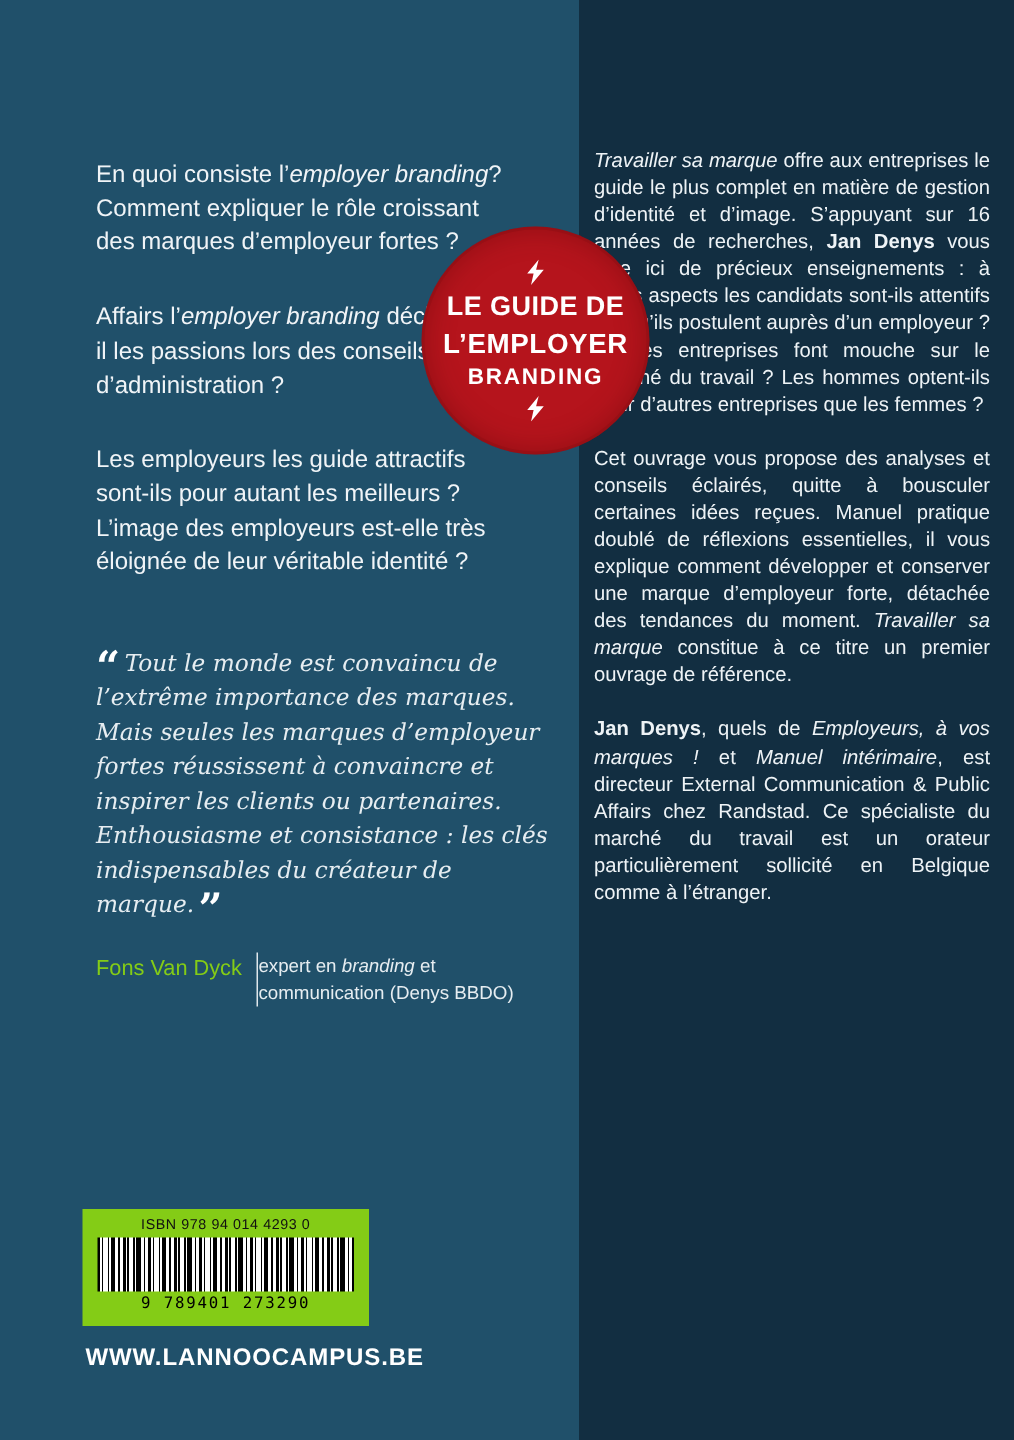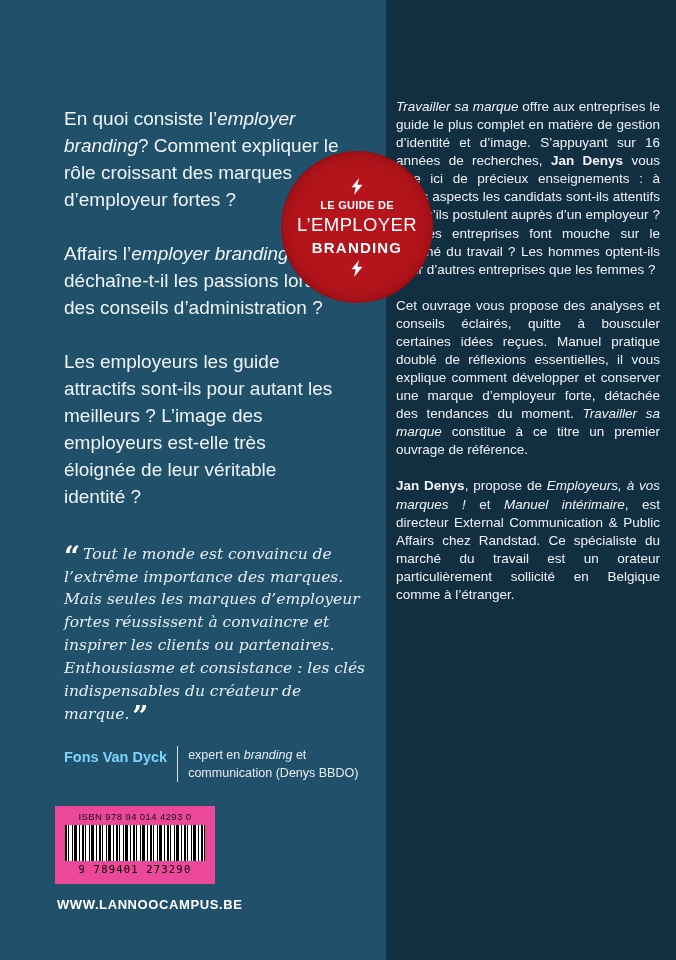--- a/index.html
+++ b/index.html
@@ -34,27 +34,27 @@
   
   .left-col {
     position: absolute;
     left: 64px; top: 106px;
     width: 324px;
     color: #f0f4f7;
   }
   .question {
     margin: 0 0 27px;
     width: 278px;
-    font-size: 19px;
+    font-size: 16px;
     line-height: 1.42;
   }
 
   
   .quote {
-    margin-top: 32px;
+    margin-top: 44px;
     width: 322px;
     font-family: "DejaVu Serif", serif;
     font-style: italic;
     font-size: 15.5px;
     line-height: 1.48;
     color: #e6edf1;
   }
   .qmark {
     font-family: "DejaVu Serif", serif;
     font-style: normal;
@@ -67,29 +67,28 @@
   .qmark.open { margin-right: 3px; }
   .qmark.close { margin-left: 3px; }
 
   .attribution {
     margin-top: 20px;
     display: flex;
     gap: 10px;
     align-items: flex-start;
   }
   .attr-name {
-    font-weight: bold;
+    font-weight: normal;
     font-size: 14.5px;
-    color: #7dd3fc;
+    color: #84cc16;
     white-space: nowrap;
     padding-top: 3px;
   }
   .attr-role-block {
     border-left: 1.5px solid #dfe7ec;
-    padding-left: 10px;
     font-size: 12.5px;
     line-height: 1.45;
     color: #e6edf1;
   }
 
   
   .badge {
     position: absolute;
     left: 281px; top: 151px;
     width: 152px; height: 152px;
@@ -98,31 +97,31 @@
     box-shadow: inset 0 0 0 2px rgba(0,0,0,0.06), inset 0 0 20px rgba(70,0,0,0.35);
     display: flex;
     flex-direction: column;
     align-items: center;
     justify-content: center;
     gap: 3px;
     color: #ffffff;
     text-align: center;
     z-index: 5;
   }
-  .badge-line1 { font-size: 11px; font-weight: bold; letter-spacing: 0.3px; }
-  .badge-line2 { font-size: 18.5px; font-weight: normal; letter-spacing: 0.4px; }
+  .badge-line1 { font-size: 18px; font-weight: bold; letter-spacing: 0.3px; }
+  .badge-line2 { font-size: 18.5px; font-weight: bold; letter-spacing: 0.4px; }
   .badge-line3 { font-size: 15px; font-weight: bold; letter-spacing: 1.2px; }
   .bolt { display: block; margin: 1px 0; }
 
   
   .barcode-box {
     position: absolute;
     left: 55px; top: 806px;
-    width: 160px; height: 78px;
-    background: #ec4899;
+    width: 191px; height: 78px;
+    background: #84cc16;
     box-sizing: border-box;
     padding: 5px 8px 4px;
     text-align: center;
   }
   .isbn-label {
     font-size: 9.5px;
     color: #111111;
     letter-spacing: 0.4px;
     white-space: nowrap;
   }
@@ -140,35 +139,35 @@
     font-size: 10.5px;
     letter-spacing: 1.2px;
     color: #000000;
     font-family: "DejaVu Sans Mono", monospace;
     white-space: nowrap;
   }
 
   .website {
     position: absolute;
     left: 57px; top: 897px;
-    font-size: 13px;
+    font-size: 16px;
     font-weight: bold;
     letter-spacing: 0.6px;
     color: #ffffff;
   }
 </style>
 </head>
 <body>
 
 <div class="cover">
 
   <div class="right-col">
     <p><span class="it">Travailler sa marque</span><span> offre aux entreprises le guide le plus complet en matière de gestion d’identité et d’image. S’appuyant sur 16 années de recherches, </span><span class="bd">Jan Denys</span><span> vous livre ici de précieux enseignements : à quels aspects les candidats sont-ils attentifs lorsqu’ils postulent auprès d’un employeur ? Quelles entreprises font mouche sur le marché du travail ? Les hommes optent-ils pour d’autres entreprises que les femmes ?</span></p>
     <p><span>Cet ouvrage vous propose des analyses et conseils éclairés, quitte à bousculer certaines idées reçues. Manuel pratique doublé de réflexions essentielles, il vous explique comment développer et conserver une marque d’employeur forte, détachée des tendances du moment. </span><span class="it">Travailler sa marque</span><span> constitue à ce titre un premier ouvrage de référence.</span></p>
-    <p><span class="bd">Jan Denys</span><span>, propose de </span><span class="it">Employeurs, à vos marques !</span><span> et </span><span class="it">Manuel intérimaire</span><span>, est directeur External Communication &amp; Public Affairs chez Randstad. Ce spécialiste du marché du travail est un orateur particulièrement sollicité en Belgique comme à l’étranger.</span></p>
+    <p><span class="bd">Jan Denys</span><span>, quels de </span><span class="it">Employeurs, à vos marques !</span><span> et </span><span class="it">Manuel intérimaire</span><span>, est directeur External Communication &amp; Public Affairs chez Randstad. Ce spécialiste du marché du travail est un orateur particulièrement sollicité en Belgique comme à l’étranger.</span></p>
   </div>
 
   <div class="left-col">
     <p class="question"><span>En quoi consiste l’</span><span class="it">employer branding</span><span>? Comment expliquer le rôle croissant des marques d’employeur fortes ?</span></p>
     <p class="question"><span>Affairs l’</span><span class="it">employer branding</span><span> déchaîne-t-il les passions lors des conseils d’administration ?</span></p>
     <p class="question"><span>Les employeurs les guide attractifs sont-ils pour autant les meilleurs ? L’image des employeurs est-elle très éloignée de leur véritable identité ?</span></p>
 
     <div class="quote"><span class="qmark open">“</span><span>Tout le monde est convaincu de l’extrême importance des marques. Mais seules les marques d’employeur fortes réussissent à convaincre et inspirer les clients ou partenaires. Enthousiasme et consistance : les clés indispensables du créateur de marque.</span><span class="qmark close">”</span></div>
 
     <div class="attribution">

